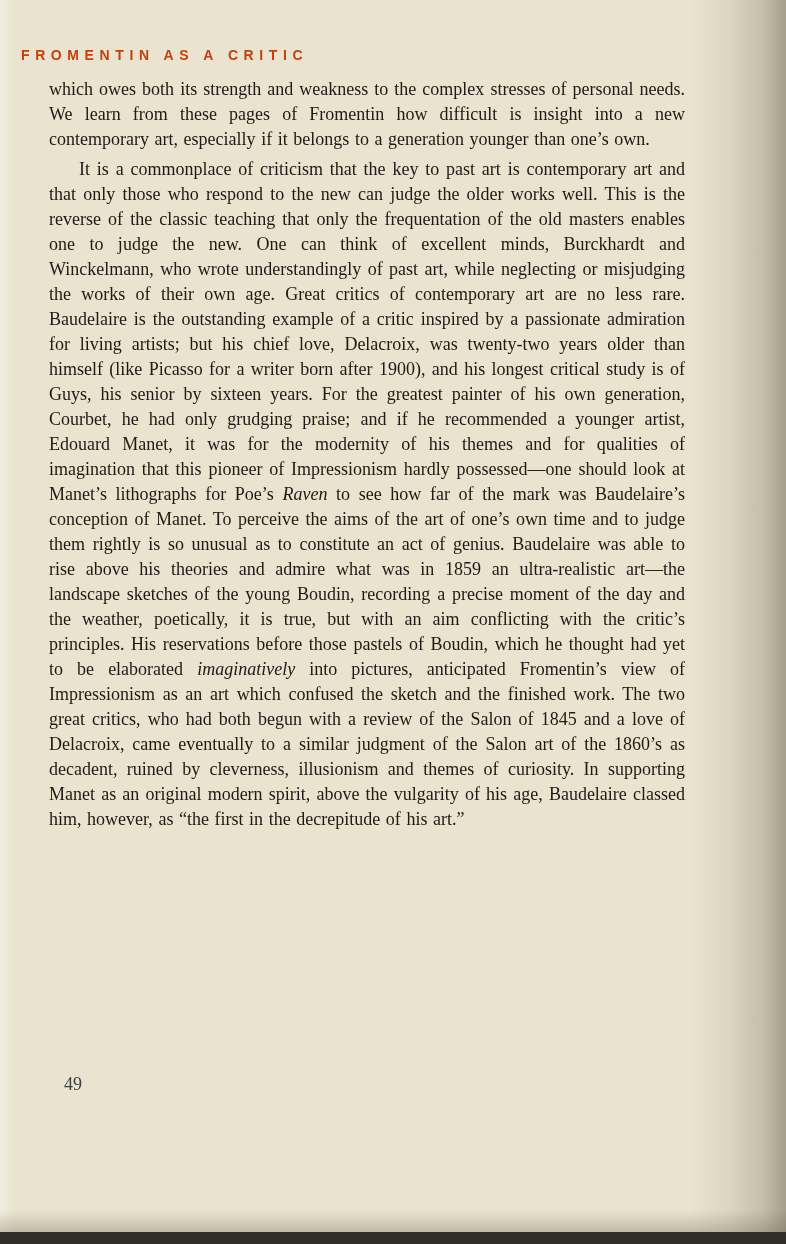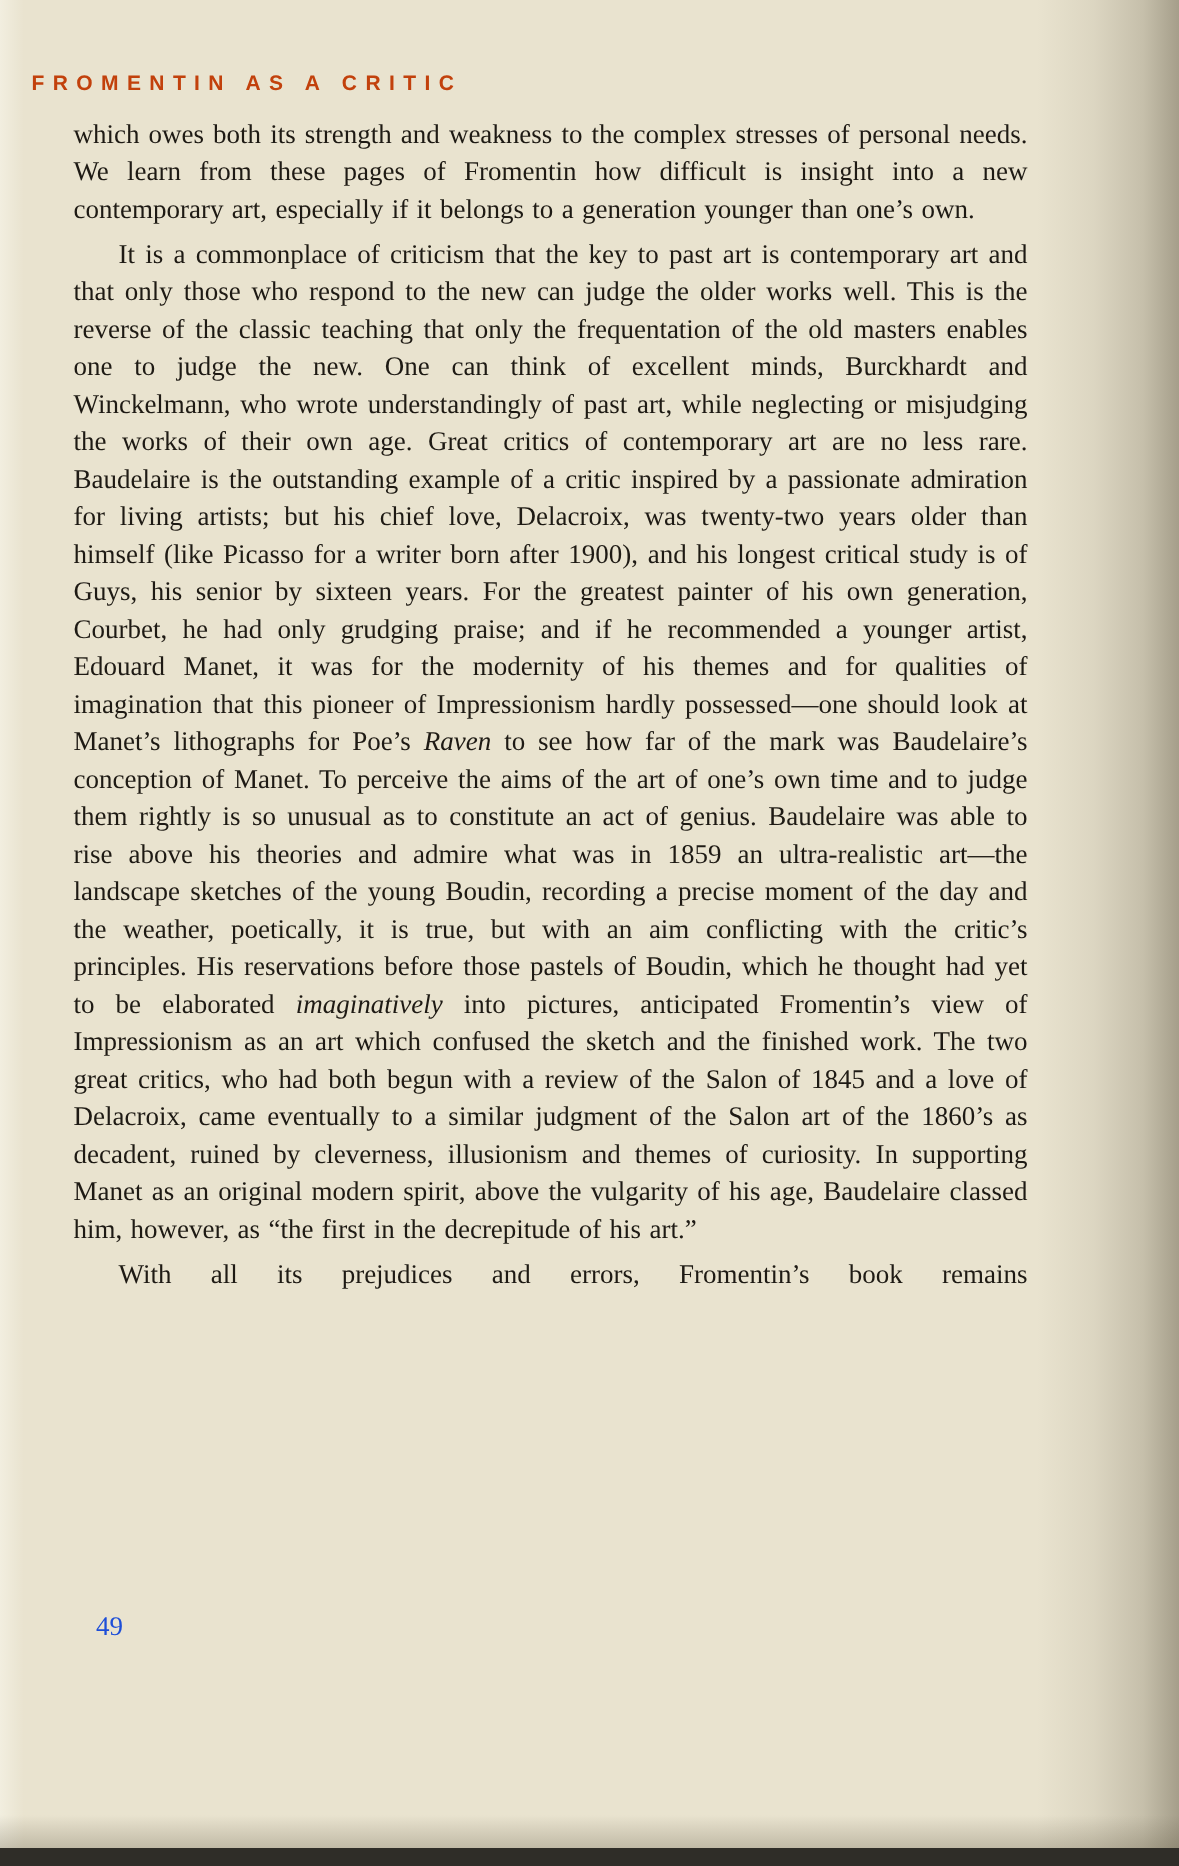--- a/index.html
+++ b/index.html
@@ -56,21 +56,21 @@
     text-align-last: justify;
   }
   .italic {
     font-style: italic;
   }
   .page-number {
     position: absolute;
     left: 64px;
     top: 1074px;
     font-size: 18px;
-    color: #1d4ed8;
+    color: #404040;
   }
   
   .edge-left {
     position: absolute;
     top: 0; left: 0;
     width: 16px; height: 100%;
     background: linear-gradient(to right, rgba(255,255,248,0.40), rgba(255,255,248,0));
     pointer-events: none;
   }
   .edge-right {
@@ -102,21 +102,20 @@
 </head>
 <body style="background: rgb(233, 227, 207);">
 
 <div class="page">
 
   <div class="running-header">FROMENTIN AS A CRITIC</div>
 
   <div class="page-body">
       <p class="para"><span>which owes both its strength and weakness to the complex stresses of personal needs. We learn from these pages of Fromentin how difficult is insight into a new contemporary art, especially if it belongs to a generation younger than one’s own.</span></p>
       <p class="para indent"><span>It is a commonplace of criticism that the key to past art is contemporary art and that only those who respond to the new can judge the older works well. This is the reverse of the classic teaching that only the frequentation of the old masters enables one to judge the new. One can think of excellent minds, Burckhardt and Winckelmann, who wrote understandingly of past art, while neglecting or misjudging the works of their own age. Great critics of contemporary art are no less rare. Baudelaire is the outstanding example of a critic inspired by a passionate admiration for living artists; but his chief love, Delacroix, was twenty-two years older than himself (like Picasso for a writer born after 1900), and his longest critical study is of Guys, his senior by sixteen years. For the greatest painter of his own generation, Courbet, he had only grudging praise; and if he recommended a younger artist, Edouard Manet, it was for the modernity of his themes and for qualities of imagination that this pioneer of Impressionism hardly possessed—one should look at Manet’s lithographs for Poe’s </span><span class="italic">Raven</span><span> to see how far of the mark was Baudelaire’s conception of Manet. To perceive the aims of the art of one’s own time and to judge them rightly is so unusual as to constitute an act of genius. Baudelaire was able to rise above his theories and admire what was in 1859 an ultra-realistic art—the landscape sketches of the young Boudin, recording a precise moment of the day and the weather, poetically, it is true, but with an aim conflicting with the critic’s principles. His reservations before those pastels of Boudin, which he thought had yet to be elaborated </span><span class="italic">imaginatively</span><span> into pictures, anticipated Fromentin’s view of Impressionism as an art which confused the sketch and the finished work. The two great critics, who had both begun with a review of the Salon of 1845 and a love of Delacroix, came eventually to a similar judgment of the Salon art of the 1860’s as decadent, ruined by cleverness, illusionism and themes of curiosity. In supporting Manet as an original modern spirit, above the vulgarity of his age, Baudelaire classed him, however, as “the first in the decrepitude of his art.”</span></p>
-      <p class="para indent justify-last"><span>With all its prejudices and errors, Fromentin’s book remains</span></p>
     </div>
 
   <div class="page-number">49</div>
 
   <div class="edge-left"></div>
   <div class="edge-right"></div>
   <div class="edge-bottom-shadow"></div>
   <div class="edge-bottom-dark"></div>
 
 </div>

